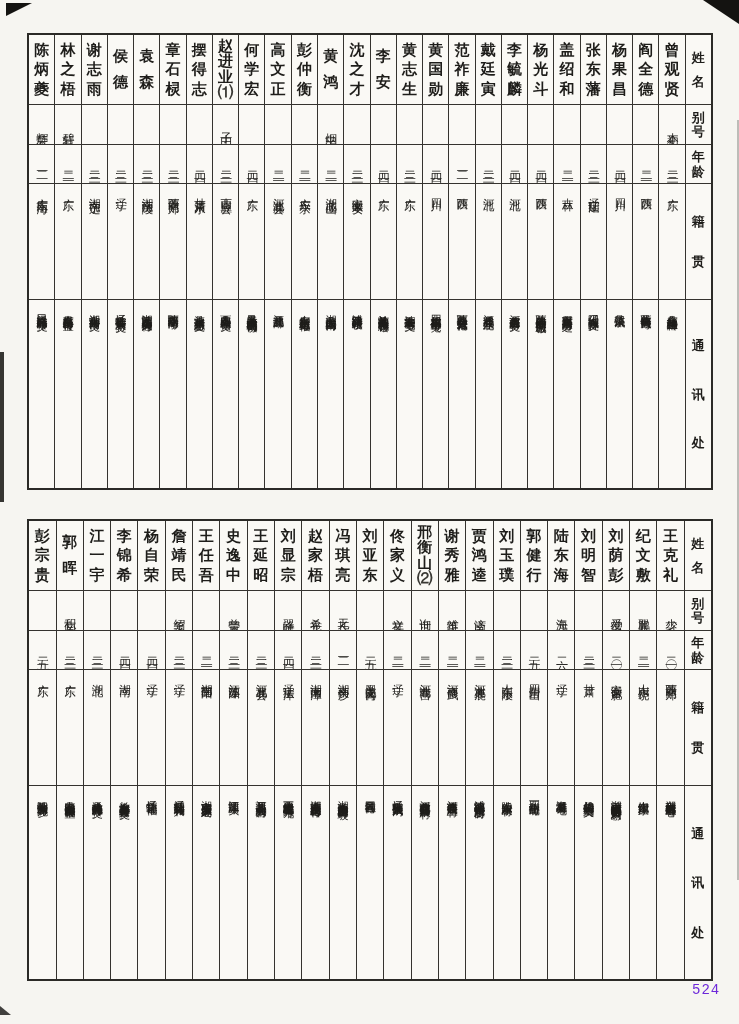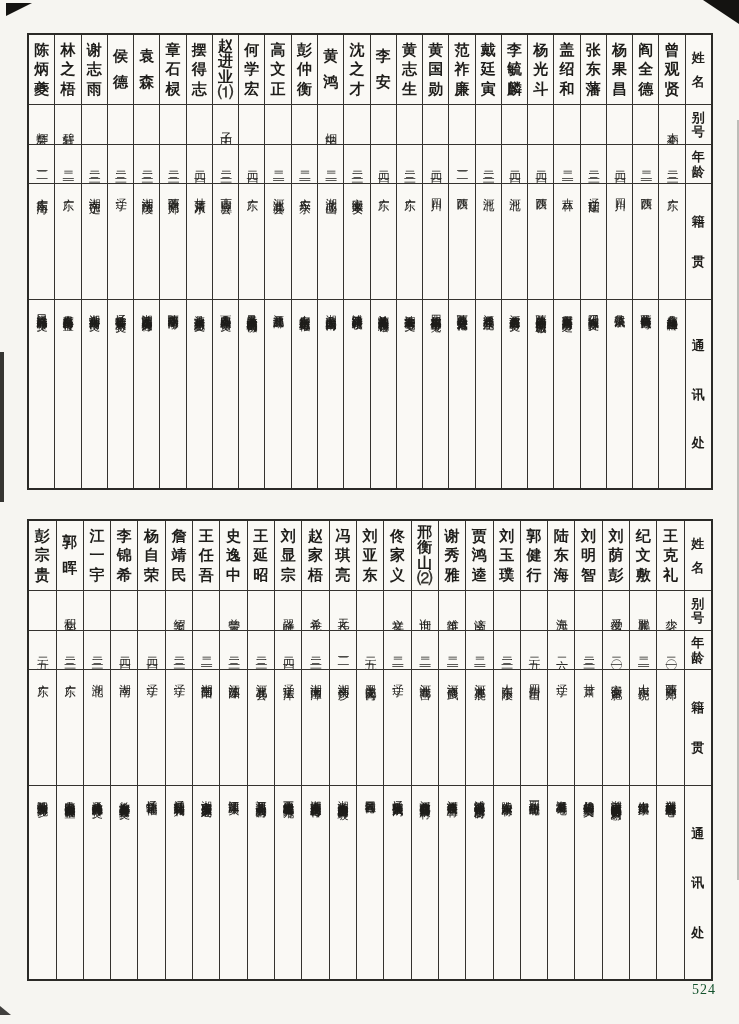--- a/index.html
+++ b/index.html
@@ -31,21 +31,21 @@
   .vtext { writing-mode:vertical-rl; text-orientation:upright; }
   .ch { display:block; line-height:1; }
   .cell-name .ch { font-size:15px; font-weight:600; letter-spacing:0; }
   .ch-note { font-size:9px; color:#3a3934; }
   .head-col .ch { font-size:13px; font-weight:700; }
   .cell-alias .vtext, .cell-age .vtext { font-size:12px; letter-spacing:2px; line-height:1.1; }
   .cell-native .vtext { font-size:11.5px; letter-spacing:1.5px; line-height:1.15; }
   .cell-address .vtext { font-size:11px; letter-spacing:0.5px; line-height:1.14; }
   .page-number {
     position:absolute; left:692px; top:982px;
-    font-size:14px; letter-spacing:1px; color:#14532d;
+    font-size:14px; letter-spacing:1px; color:#6d28d9;font-family:Liberation Mono, monospace;
   }
   .art { position:absolute; background:#141311; }
   .art-tl { left:6px; top:3px; width:26px; height:13px; clip-path:polygon(0 0,100% 0,0 100%); }
   .art-tr { right:0; top:0; width:40px; height:24px; clip-path:polygon(10% 0,100% 0,100% 100%); }
   .art-left { left:0; top:352px; width:4px; height:150px; opacity:.85; }
   .art-bl { left:0; top:1006px; width:11px; height:9px; clip-path:polygon(0 0,100% 100%,0 100%); opacity:.8; }
   .art-redge { right:0; top:120px; width:2px; height:760px; opacity:.25; }
 </style>
 </head>
 <body>

